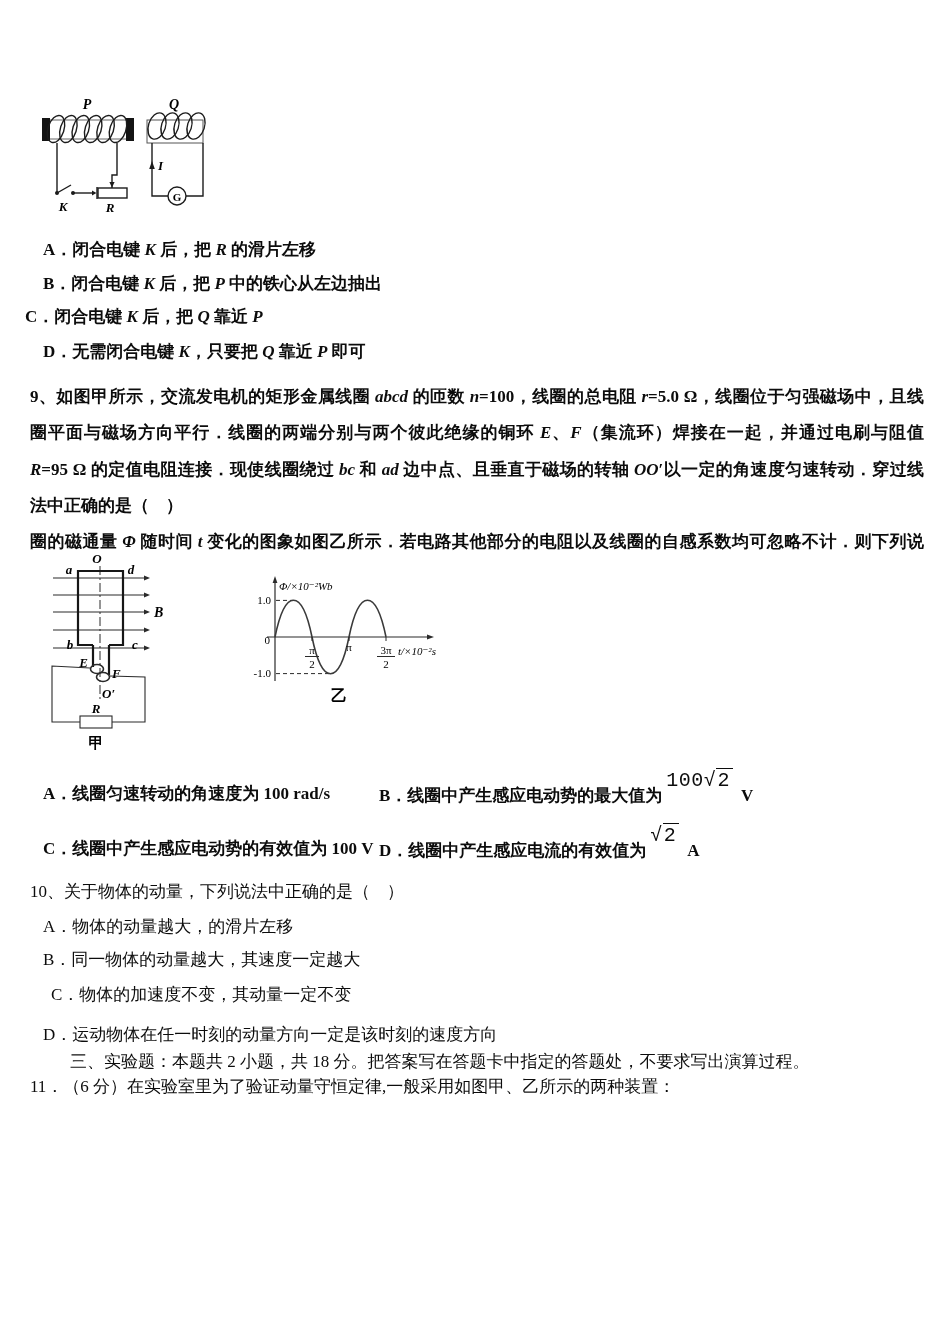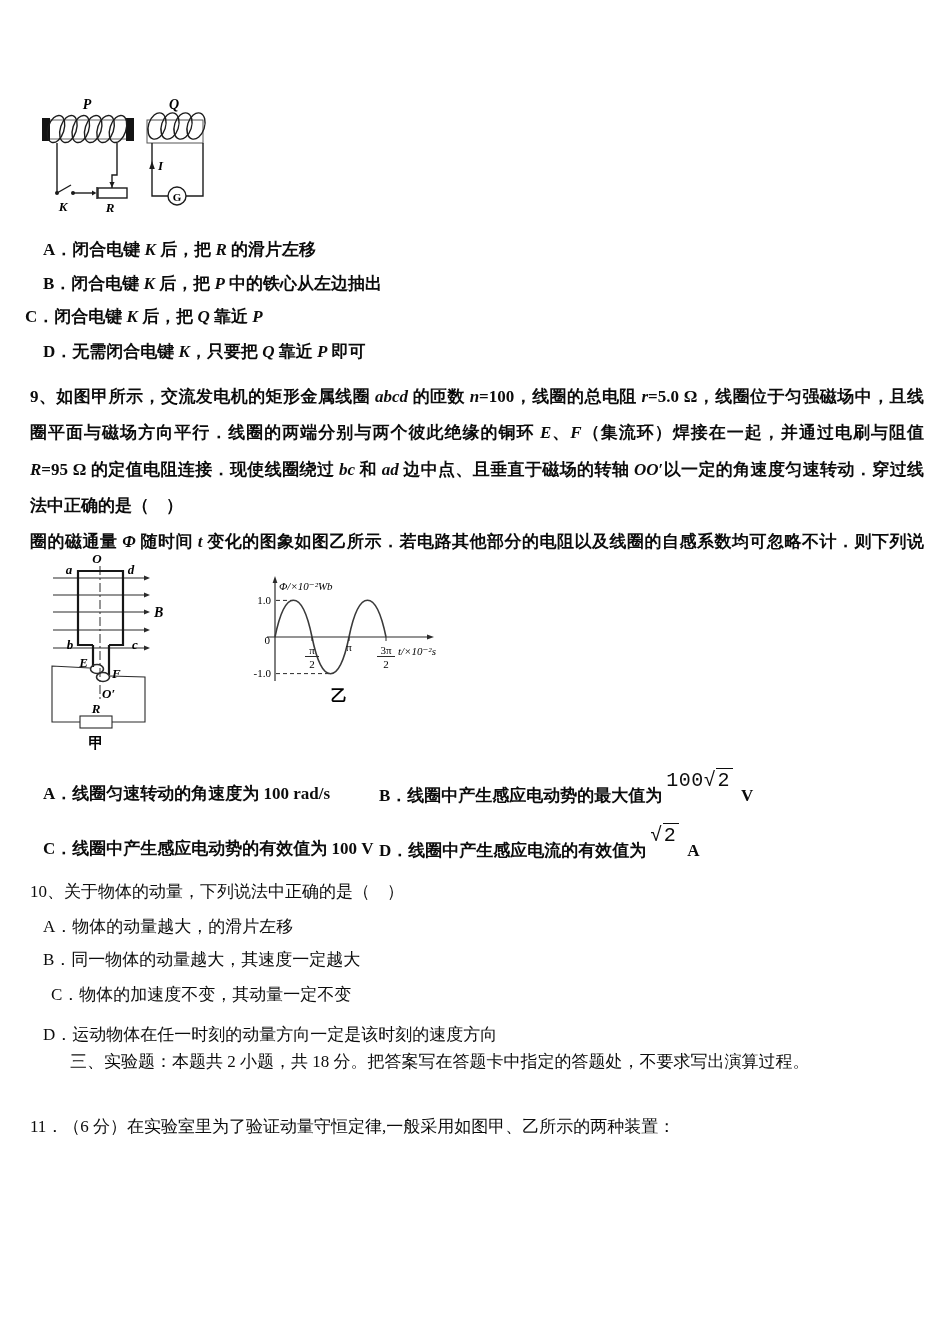--- a/index.html
+++ b/index.html
@@ -174,15 +174,15 @@
     <span>D．线圈中产生感应电流的有效值为</span><span class="formula"><span></span>√<span class="rad">2</span></span><span class="unit">A</span>
   </div>
 
   <div class="t" style="left:30px;top:881px;">10、关于物体的动量，下列说法中正确的是（　）</div>
   <div class="t" style="left:43px;top:916px;">A．物体的动量越大，的滑片左移</div>
   <div class="t" style="left:43px;top:949px;">B．同一物体的动量越大，其速度一定越大</div>
   <div class="t" style="left:43px;top:984px;margin-left:8px;">C．物体的加速度不变，其动量一定不变</div>
   <div class="t" style="left:43px;top:1016px;margin-top:8px;">D．运动物体在任一时刻的动量方向一定是该时刻的速度方向</div>
 
   <div class="t" style="left:30px;top:1051px;font-weight:400;margin-left:40px;">三、实验题：本题共 2 小题，共 18 分。把答案写在答题卡中指定的答题处，不要求写出演算过程。</div>
-  <div class="t" style="left:30px;top:1076px;margin-top:40px;">11．（6 分）在实验室里为了验证动量守恒定律,一般采用如图甲、乙所示的两种装置：</div>
+  <div class="t" style="left:30px;top:1076px;">11．（6 分）在实验室里为了验证动量守恒定律,一般采用如图甲、乙所示的两种装置：</div>
 
 </div>
 
 </body></html>

